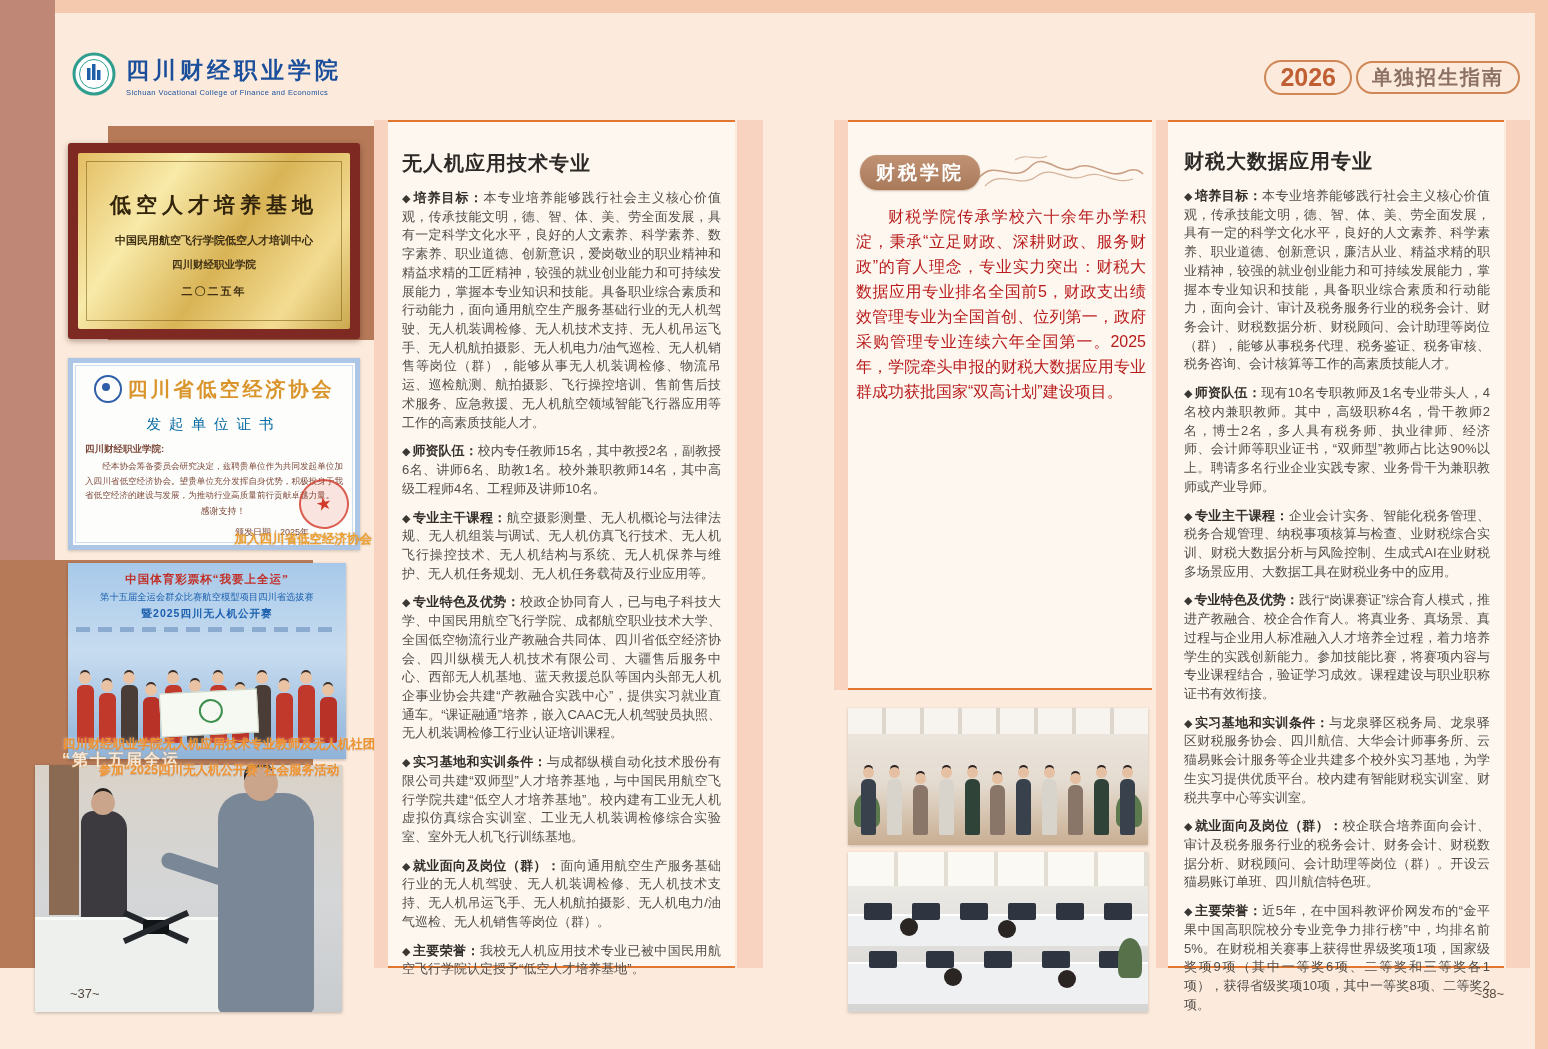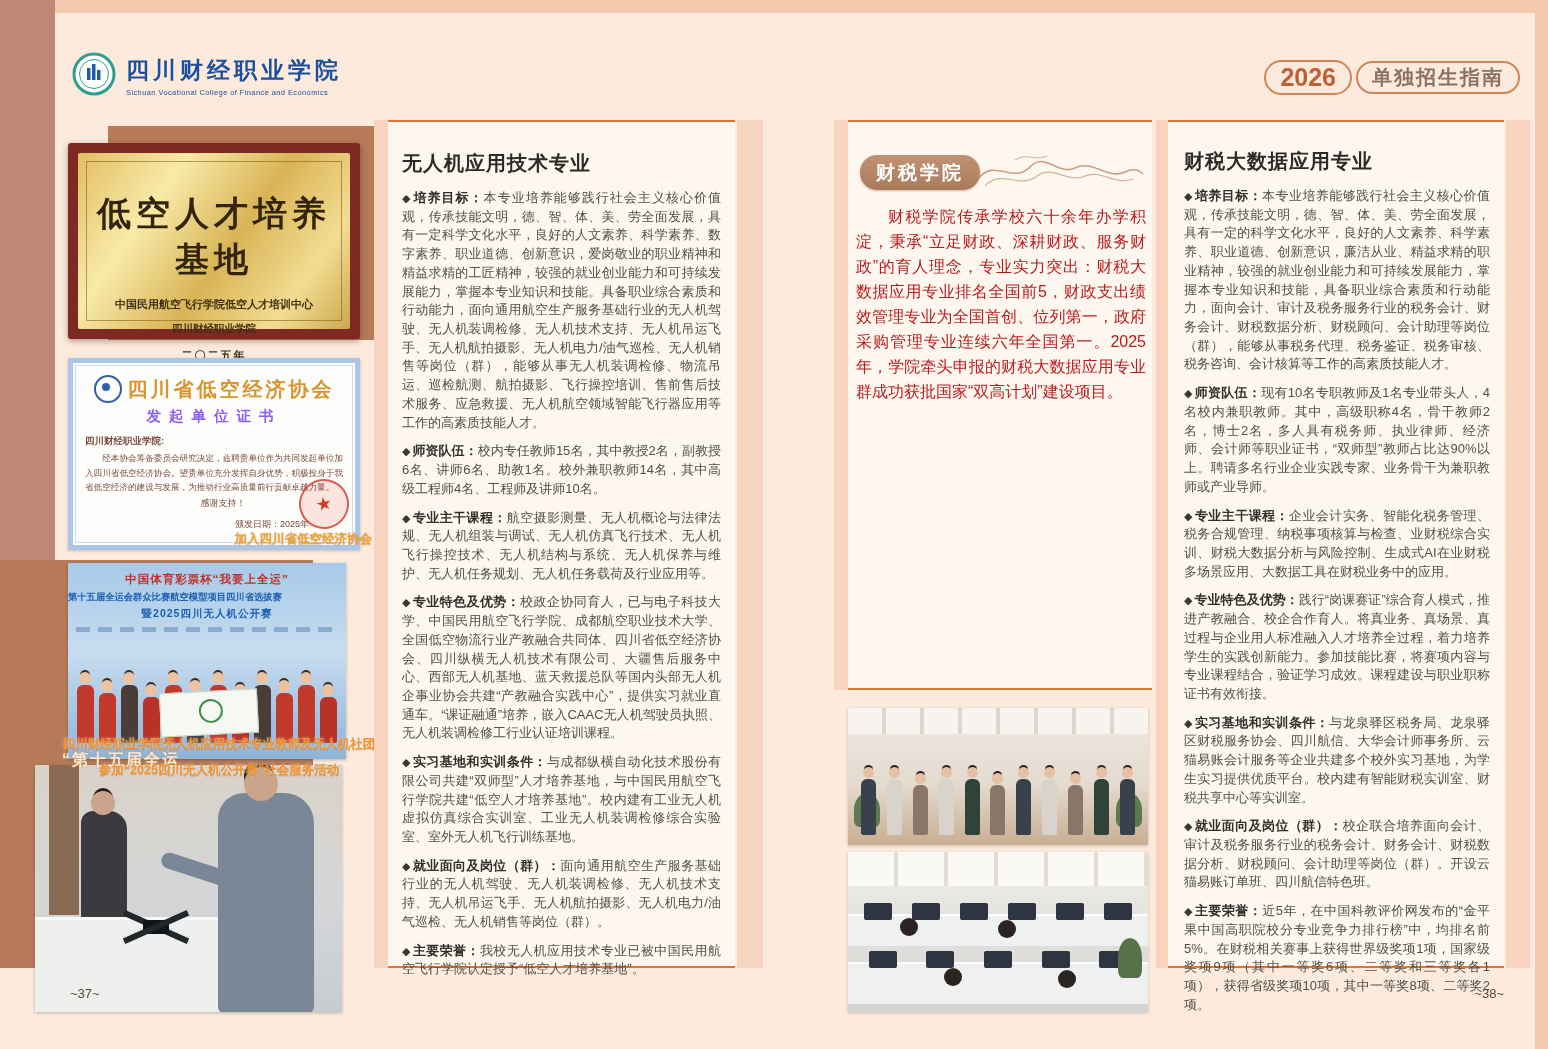--- a/index.html
+++ b/index.html
@@ -20,49 +20,49 @@
   .hdr-right{right:28px;top:60px;display:flex;align-items:center;gap:4px;}
   .pill{border:2px solid #cf8757;border-radius:18px;padding:1px 14px;background:transparent;}
   .pill-year{font-size:25px;font-weight:bold;color:#bf5f33;font-family:"Liberation Sans",sans-serif;}
   .pill-guide{font-size:20px;font-weight:bold;color:#8c7163;letter-spacing:2px;}
   
   .plaque{left:68px;top:143px;width:292px;height:196px;background:#7e2a22;border-radius:3px;
           box-shadow:0 2px 6px rgba(60,20,10,.4);padding:10px;box-sizing:border-box;}
   .plaque-inner{width:100%;height:100%;border-radius:2px;position:relative;text-align:center;
         background:linear-gradient(125deg,#e3bd62 0%,#f8eaa9 28%,#d9b456 55%,#f3dc92 80%,#caa84e 100%);}
   .plaque-inner::before{content:"";position:absolute;inset:8px;border:1px solid rgba(120,90,20,.55);}
-  .plaque-title{padding-top:38px;font-size:34px;font-weight:bold;color:#33250c;letter-spacing:5px;
+  .plaque-title{padding-top:38px;font-size:21px;font-weight:bold;color:#33250c;letter-spacing:5px;
         font-family:"Liberation Serif",serif;}
   .plaque-sub{margin-top:14px;font-size:11px;font-weight:bold;color:#3f2f12;}
   .plaque-sub2{margin-top:10px;font-size:10.5px;font-weight:bold;color:#3f2f12;}
   .plaque-year{margin-top:12px;font-size:11px;font-weight:bold;color:#3f2f12;letter-spacing:2px;}
   
   .cert{left:68px;top:358px;width:292px;height:192px;background:#fdfdfb;border:5px solid #aec6e6;
         box-sizing:border-box;padding:8px 12px;box-shadow:0 1px 3px rgba(0,0,0,.2);}
   .cert::before{content:"";position:absolute;inset:2px;border:1px solid #cdddf0;pointer-events:none;}
   .cert-head{display:flex;align-items:center;justify-content:center;gap:6px;margin-top:4px;}
   .cert-emblem{width:24px;height:24px;border-radius:50%;border:2px solid #2f5fa8;position:relative;flex:0 0 auto;}
   .cert-emblem::before{content:"";position:absolute;left:6px;top:6px;width:8px;height:8px;border-radius:50%;background:#2f5fa8;}
   .cert-t1{font-size:20px;font-weight:bold;color:#d9952b;letter-spacing:3px;}
-  .cert-t2{text-align:center;font-size:14.5px;font-weight:bold;color:#8b5cf6;letter-spacing:8px;margin-top:4px;}
+  .cert-t2{text-align:center;font-size:14.5px;font-weight:normal;color:#0369a1;letter-spacing:8px;margin-top:12px;}
   .cert-addr{font-size:9.5px;font-weight:bold;color:#7d4a3c;margin-top:9px;}
   .cert-body{font-size:8.6px;color:#7d4a3c;line-height:1.7;text-align:justify;text-indent:2em;margin-top:3px;}
   .cert-thanks{font-size:9px;color:#7d4a3c;margin-top:2px;text-indent:2em;text-align:center;}
   .cert-date{font-size:9px;color:#7d4a3c;text-align:right;margin-top:8px;padding-right:34px;}
   .cert-seal{position:absolute;right:6px;bottom:16px;width:46px;height:46px;border-radius:50%;
         border:2px solid rgba(210,59,42,.8);background:rgba(225,80,60,.14);color:#d23b2a;
         font-size:18px;display:flex;align-items:center;justify-content:center;transform:rotate(-12deg);}
   .caption-join{left:200px;top:531px;width:172px;text-align:right;font-size:12.5px;font-weight:bold;
         color:#eda131;text-shadow:0 0 2px rgba(120,60,0,.35);z-index:6;}
   
   .photo1{left:68px;top:563px;width:278px;height:196px;overflow:hidden;
         background:linear-gradient(180deg,#a7c9e9 0%,#c7dcf0 45%,#8fb3d8 100%);box-shadow:0 1px 3px rgba(0,0,0,.25);}
   .p1-l1{margin-top:9px;text-align:center;font-size:11.5px;font-weight:bold;color:#c03028;
         font-family:"Liberation Serif",serif;letter-spacing:1px;}
-  .p1-l2{margin-top:4px;font-size:9.3px;font-weight:bold;color:#1a5fae;}
+  .p1-l2{margin-top:4px;text-align:center;font-size:9.3px;font-weight:normal;color:#1a5fae;}
   .p1-l3{margin-top:3px;text-align:center;font-size:10.5px;font-weight:bold;color:#1a5fae;letter-spacing:1px;}
   .p1-sponsors{margin-top:6px;height:5px;background:repeating-linear-gradient(90deg,#5f86b5 0 14px,transparent 14px 22px);opacity:.55;margin-left:8px;margin-right:8px;}
   .crowd{position:absolute;bottom:16px;left:6px;right:6px;display:flex;justify-content:space-around;align-items:flex-end;}
   .crowd i{display:block;width:17px;height:50px;background:#c0392b;border-radius:6px 6px 2px 2px;position:relative;}
   .crowd i::before{content:"";position:absolute;top:-13px;left:2px;width:12px;height:12px;border-radius:50%;background:#e9c3a4;box-shadow:0 -3px 0 -1px #3a2d28;}
   .crowd i:nth-child(odd){height:58px;}
   .crowd i:nth-child(3n){background:#4a3d38;}
   .crowd i:nth-child(4n){background:#b93227;height:46px;}
   .flag{position:absolute;left:92px;bottom:24px;width:96px;height:42px;background:#f6f9f2;
         border:1px solid #c8d4c4;transform:rotate(-3deg);z-index:3;}

